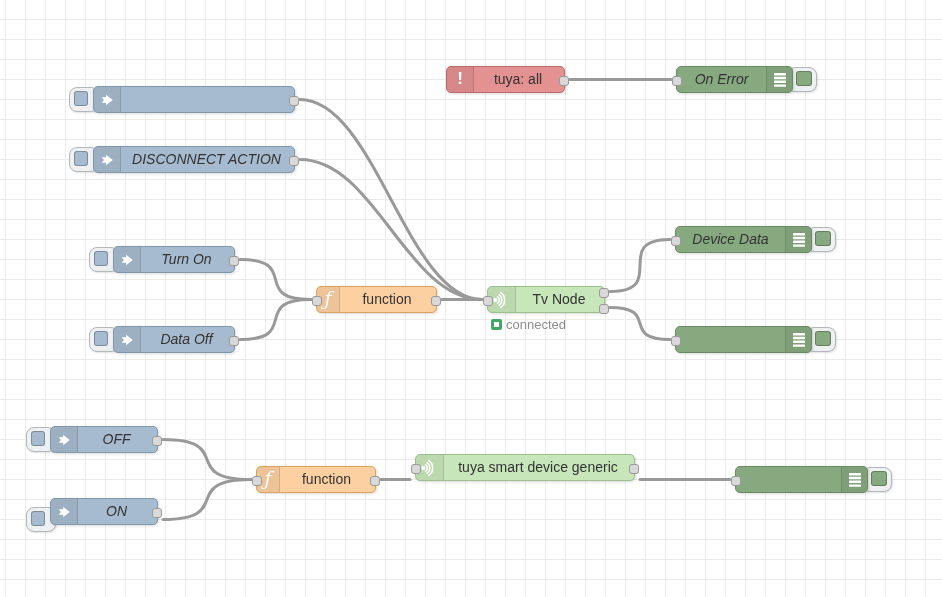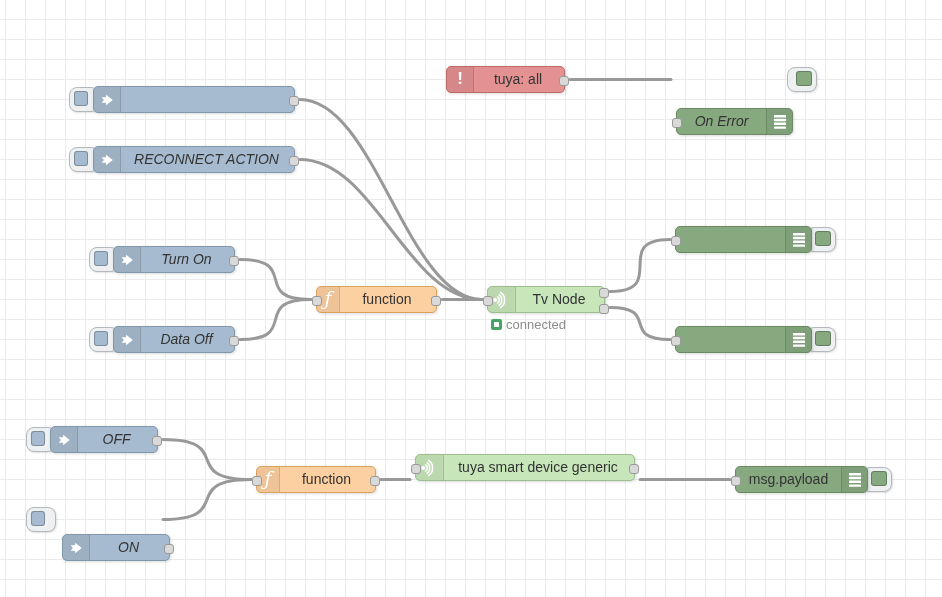--- a/index.html
+++ b/index.html
@@ -88,34 +88,34 @@
       </div>
       <div class="btn left" style="left: 69px; top: 146.5px;">
         <div class="inner" style="background:#a6bbcf"></div>
       </div>
       <div class="node" style="left: 93px; top: 146px; width: 202px; background: rgb(166, 187, 207); border-color: rgb(129, 152, 171);">
         <div class="icon-region icon-left" style="width: 27px;">
           <svg width="16" height="16" viewBox="0 0 18 18" aria-hidden="true">
       <path d="M3,6 L8,6 L8,3.2 L15.5,9 L8,14.8 L8,12 L3,12 L5.5,9 Z" fill="#fff"></path>
           </svg>
         </div>
-        <div class="label italic" style="left: 29px; width: 167px;">RECONNECT ACTION</div>
+        <div class="label italic" style="left: 29px; width: 167px;">DISCONNECT ACTION</div>
         <div class="port out" style="top: 8.5px;"></div>
       </div>
       <div class="node" style="left: 446px; top: 66px; width: 119px; background: rgb(228, 145, 145); border-color: rgb(191, 106, 106);">
         <div class="icon-region icon-left" style="width: 27px;">
           <div class="bang">!</div>
         </div>
         <div class="label" style="left: 29px; width: 84px;">tuya: all</div>
         <div class="port out" style="top: 8.5px;"></div>
       </div>
       <div class="btn right" style="left: 787px; top: 66.5px;">
         <div class="inner" style="background:#87a980"></div>
       </div>
-      <div class="node" style="left: 676px; top: 66px; width: 117px; background: rgb(135, 169, 128); border-color: rgb(107, 138, 99); margin-top: 42px;">
+      <div class="node" style="left: 676px; top: 66px; width: 117px; background: rgb(135, 169, 128); border-color: rgb(107, 138, 99);">
         <div class="icon-region icon-right" style="width: 26px;">
           <svg width="14" height="20" viewBox="0 0 14 20" aria-hidden="true">
       <g fill="#fff">
               <rect x="1" y="3" width="12" height="2.4" rx="0.5"></rect>
       <rect x="1" y="6.8" width="12" height="2.4" rx="0.5"></rect>
       <rect x="1" y="10.6" width="12" height="2.4" rx="0.5"></rect>
       <rect x="1" y="14.4" width="12" height="2.4" rx="0.5"></rect>
             </g>
           </svg>
         </div>
@@ -181,20 +181,21 @@
         <div class="icon-region icon-right" style="width: 26px;">
           <svg width="14" height="20" viewBox="0 0 14 20" aria-hidden="true">
       <g fill="#fff">
               <rect x="1" y="3" width="12" height="2.4" rx="0.5"></rect>
       <rect x="1" y="6.8" width="12" height="2.4" rx="0.5"></rect>
       <rect x="1" y="10.6" width="12" height="2.4" rx="0.5"></rect>
       <rect x="1" y="14.4" width="12" height="2.4" rx="0.5"></rect>
             </g>
           </svg>
         </div>
+        <div class="label italic" style="left: 4px; width: 101px;">Device Data</div>
         <div class="port input" style="top: 8.5px;"></div>
       </div>
       <div class="btn right" style="left: 806px; top: 326.5px;">
         <div class="inner" style="background:#87a980"></div>
       </div>
       <div class="node" style="left: 675px; top: 326px; width: 137px; background: rgb(135, 169, 128); border-color: rgb(107, 138, 99);">
         <div class="icon-region icon-right" style="width: 26px;">
           <svg width="14" height="20" viewBox="0 0 14 20" aria-hidden="true">
       <g fill="#fff">
               <rect x="1" y="3" width="12" height="2.4" rx="0.5"></rect>
@@ -214,21 +215,21 @@
           <svg width="16" height="16" viewBox="0 0 18 18" aria-hidden="true">
       <path d="M3,6 L8,6 L8,3.2 L15.5,9 L8,14.8 L8,12 L3,12 L5.5,9 Z" fill="#fff"></path>
           </svg>
         </div>
         <div class="label italic" style="left: 29px; width: 73px;">OFF</div>
         <div class="port out" style="top: 8.5px;"></div>
       </div>
       <div class="btn left" style="left: 26px; top: 506.5px;">
         <div class="inner" style="background:#a6bbcf"></div>
       </div>
-      <div class="node" style="left: 50px; top: 534px; width: 108px; background: rgb(166, 187, 207); border-color: rgb(129, 152, 171); margin-left: 12px;">
+      <div class="node" style="left: 50px; top: 498px; width: 108px; background: rgb(166, 187, 207); border-color: rgb(129, 152, 171);">
         <div class="icon-region icon-left" style="width: 27px;">
           <svg width="16" height="16" viewBox="0 0 18 18" aria-hidden="true">
       <path d="M3,6 L8,6 L8,3.2 L15.5,9 L8,14.8 L8,12 L3,12 L5.5,9 Z" fill="#fff"></path>
           </svg>
         </div>
         <div class="label italic" style="left: 29px; width: 73px;">ON</div>
         <div class="port out" style="top: 8.5px;"></div>
       </div>
       <div class="node" style="left: 256px; top: 466px; width: 120px; background: rgb(253, 208, 162); border-color: rgb(217, 163, 95);">
         <div class="icon-region icon-left" style="width: 23px;">
@@ -260,17 +261,16 @@
         <div class="icon-region icon-right" style="width: 26px;">
           <svg width="14" height="20" viewBox="0 0 14 20" aria-hidden="true">
       <g fill="#fff">
               <rect x="1" y="3" width="12" height="2.4" rx="0.5"></rect>
       <rect x="1" y="6.8" width="12" height="2.4" rx="0.5"></rect>
       <rect x="1" y="10.6" width="12" height="2.4" rx="0.5"></rect>
       <rect x="1" y="14.4" width="12" height="2.4" rx="0.5"></rect>
             </g>
           </svg>
         </div>
-        <div class="label" style="left: 4px; width: 97px;">msg.payload</div>
         <div class="port input" style="top: 8.5px;"></div>
       </div>
     </div>
 </div>
 
 </body></html>

